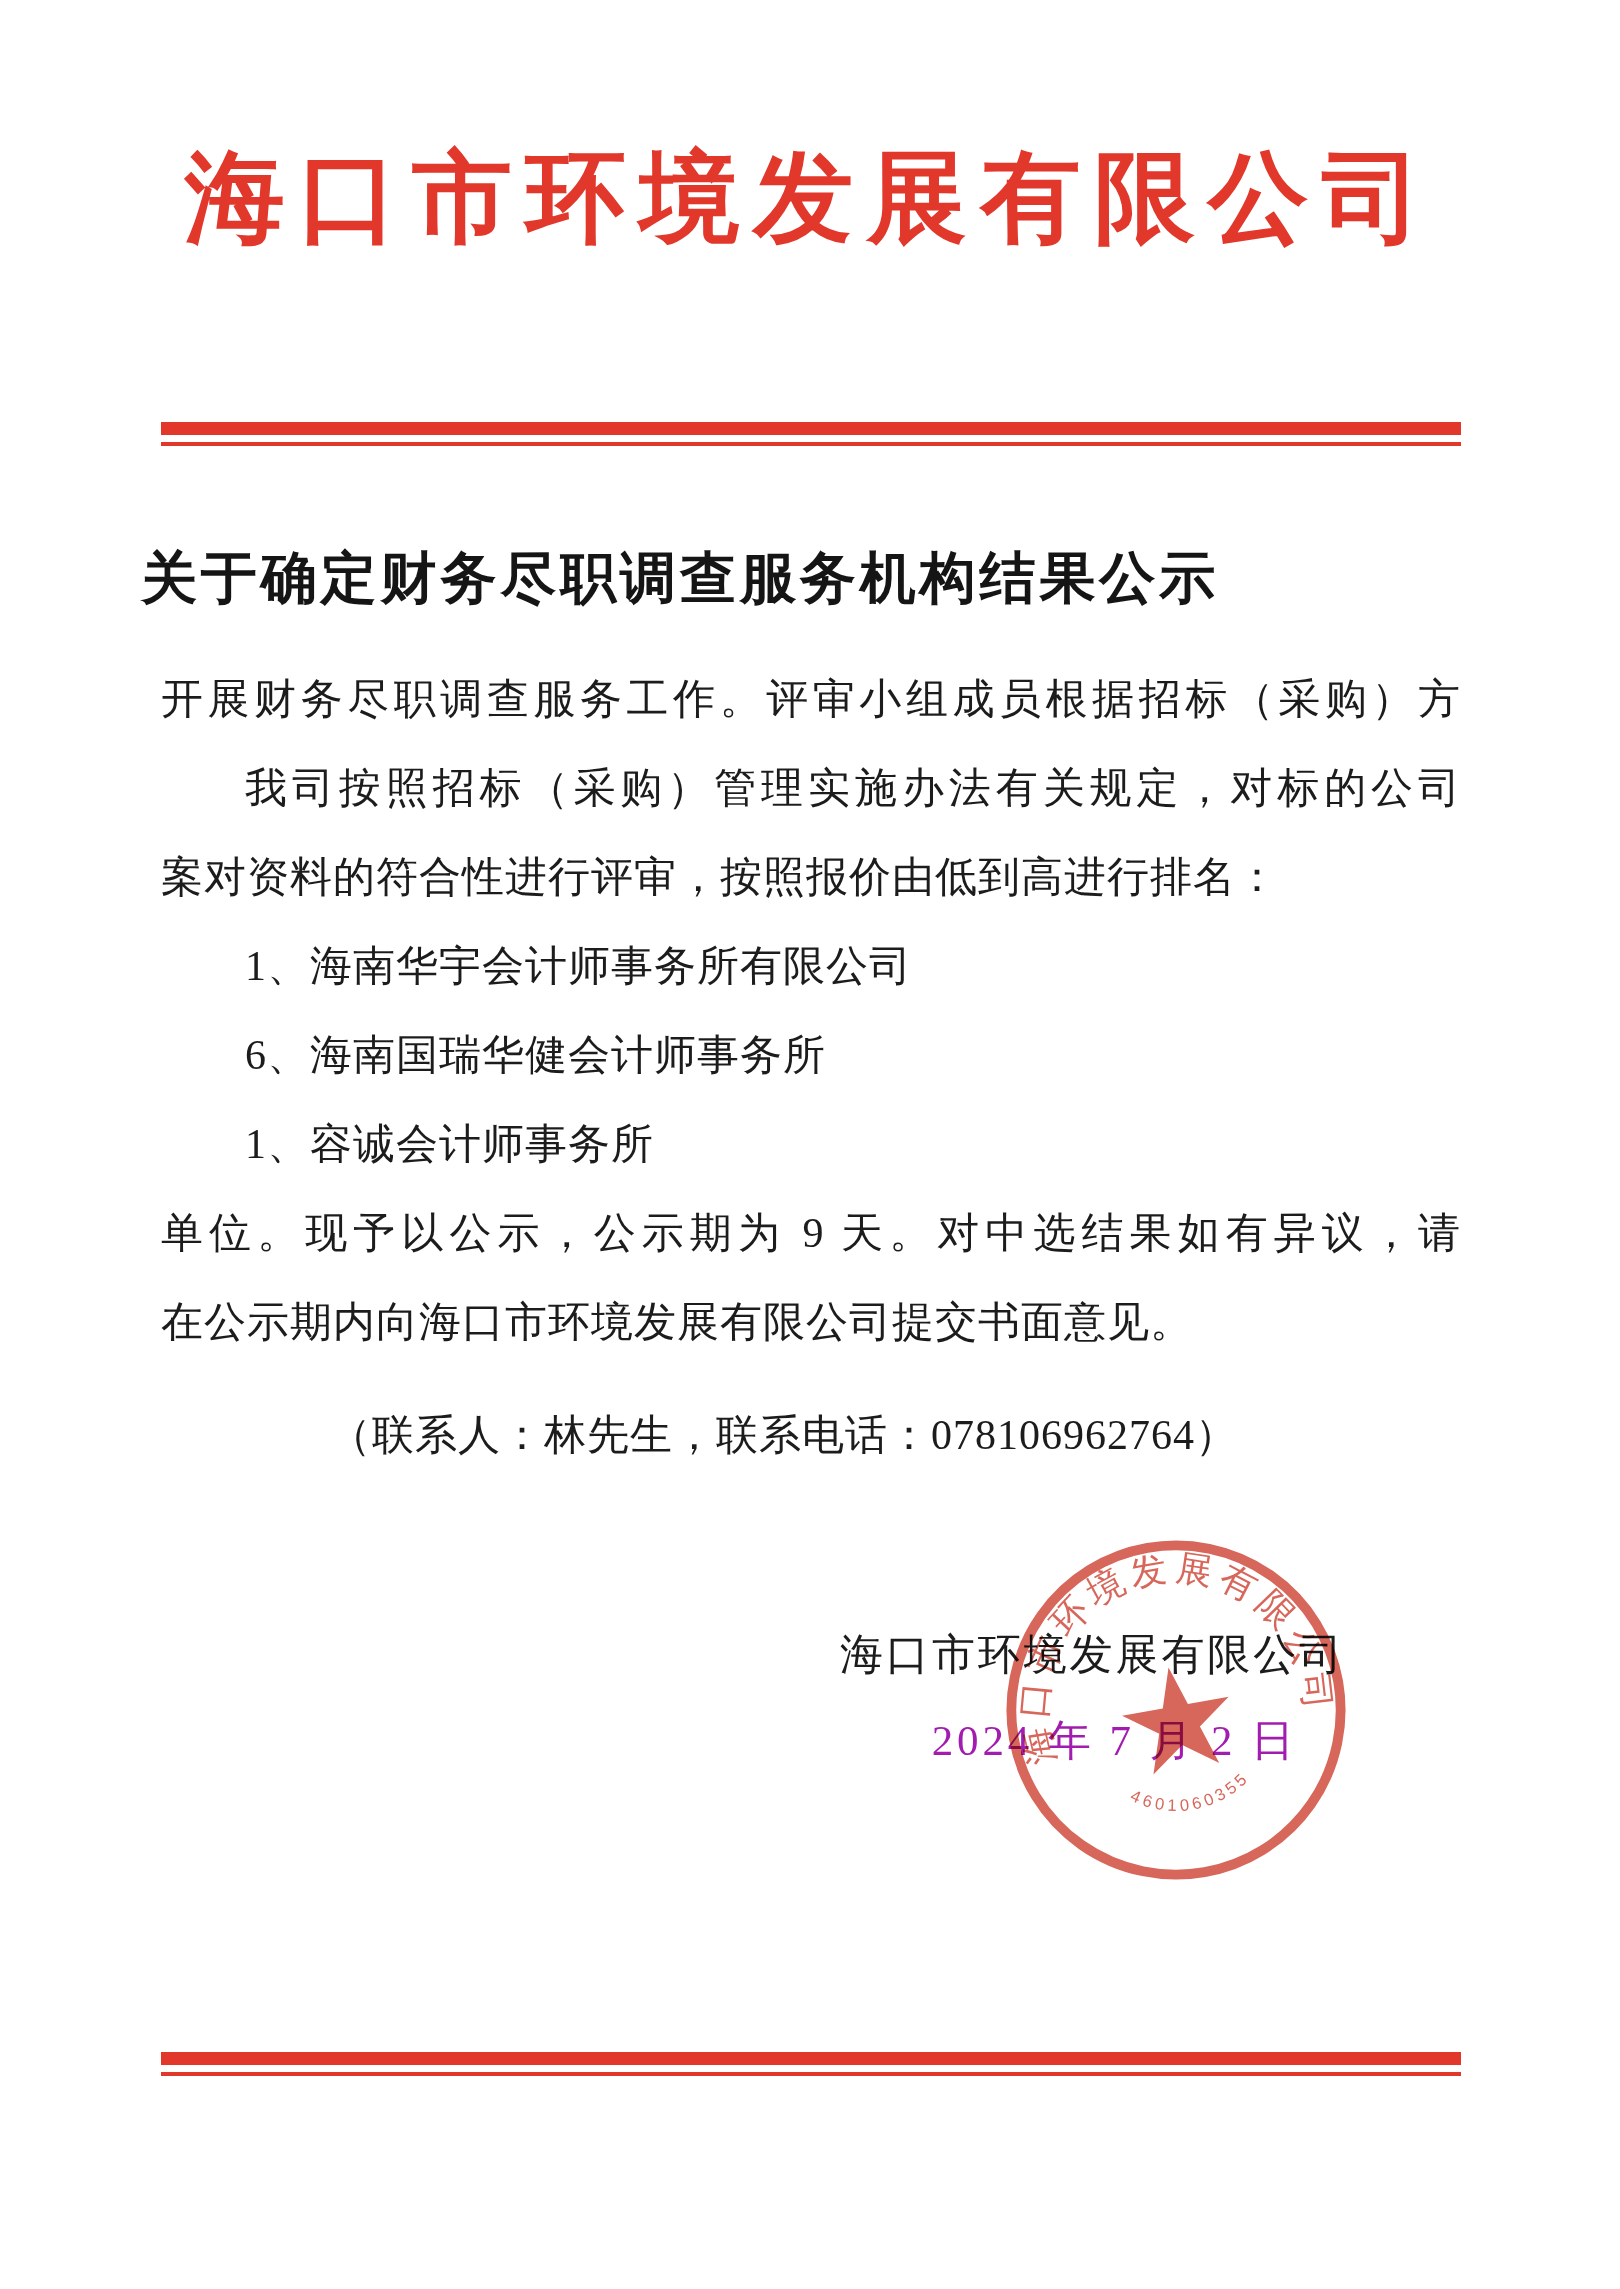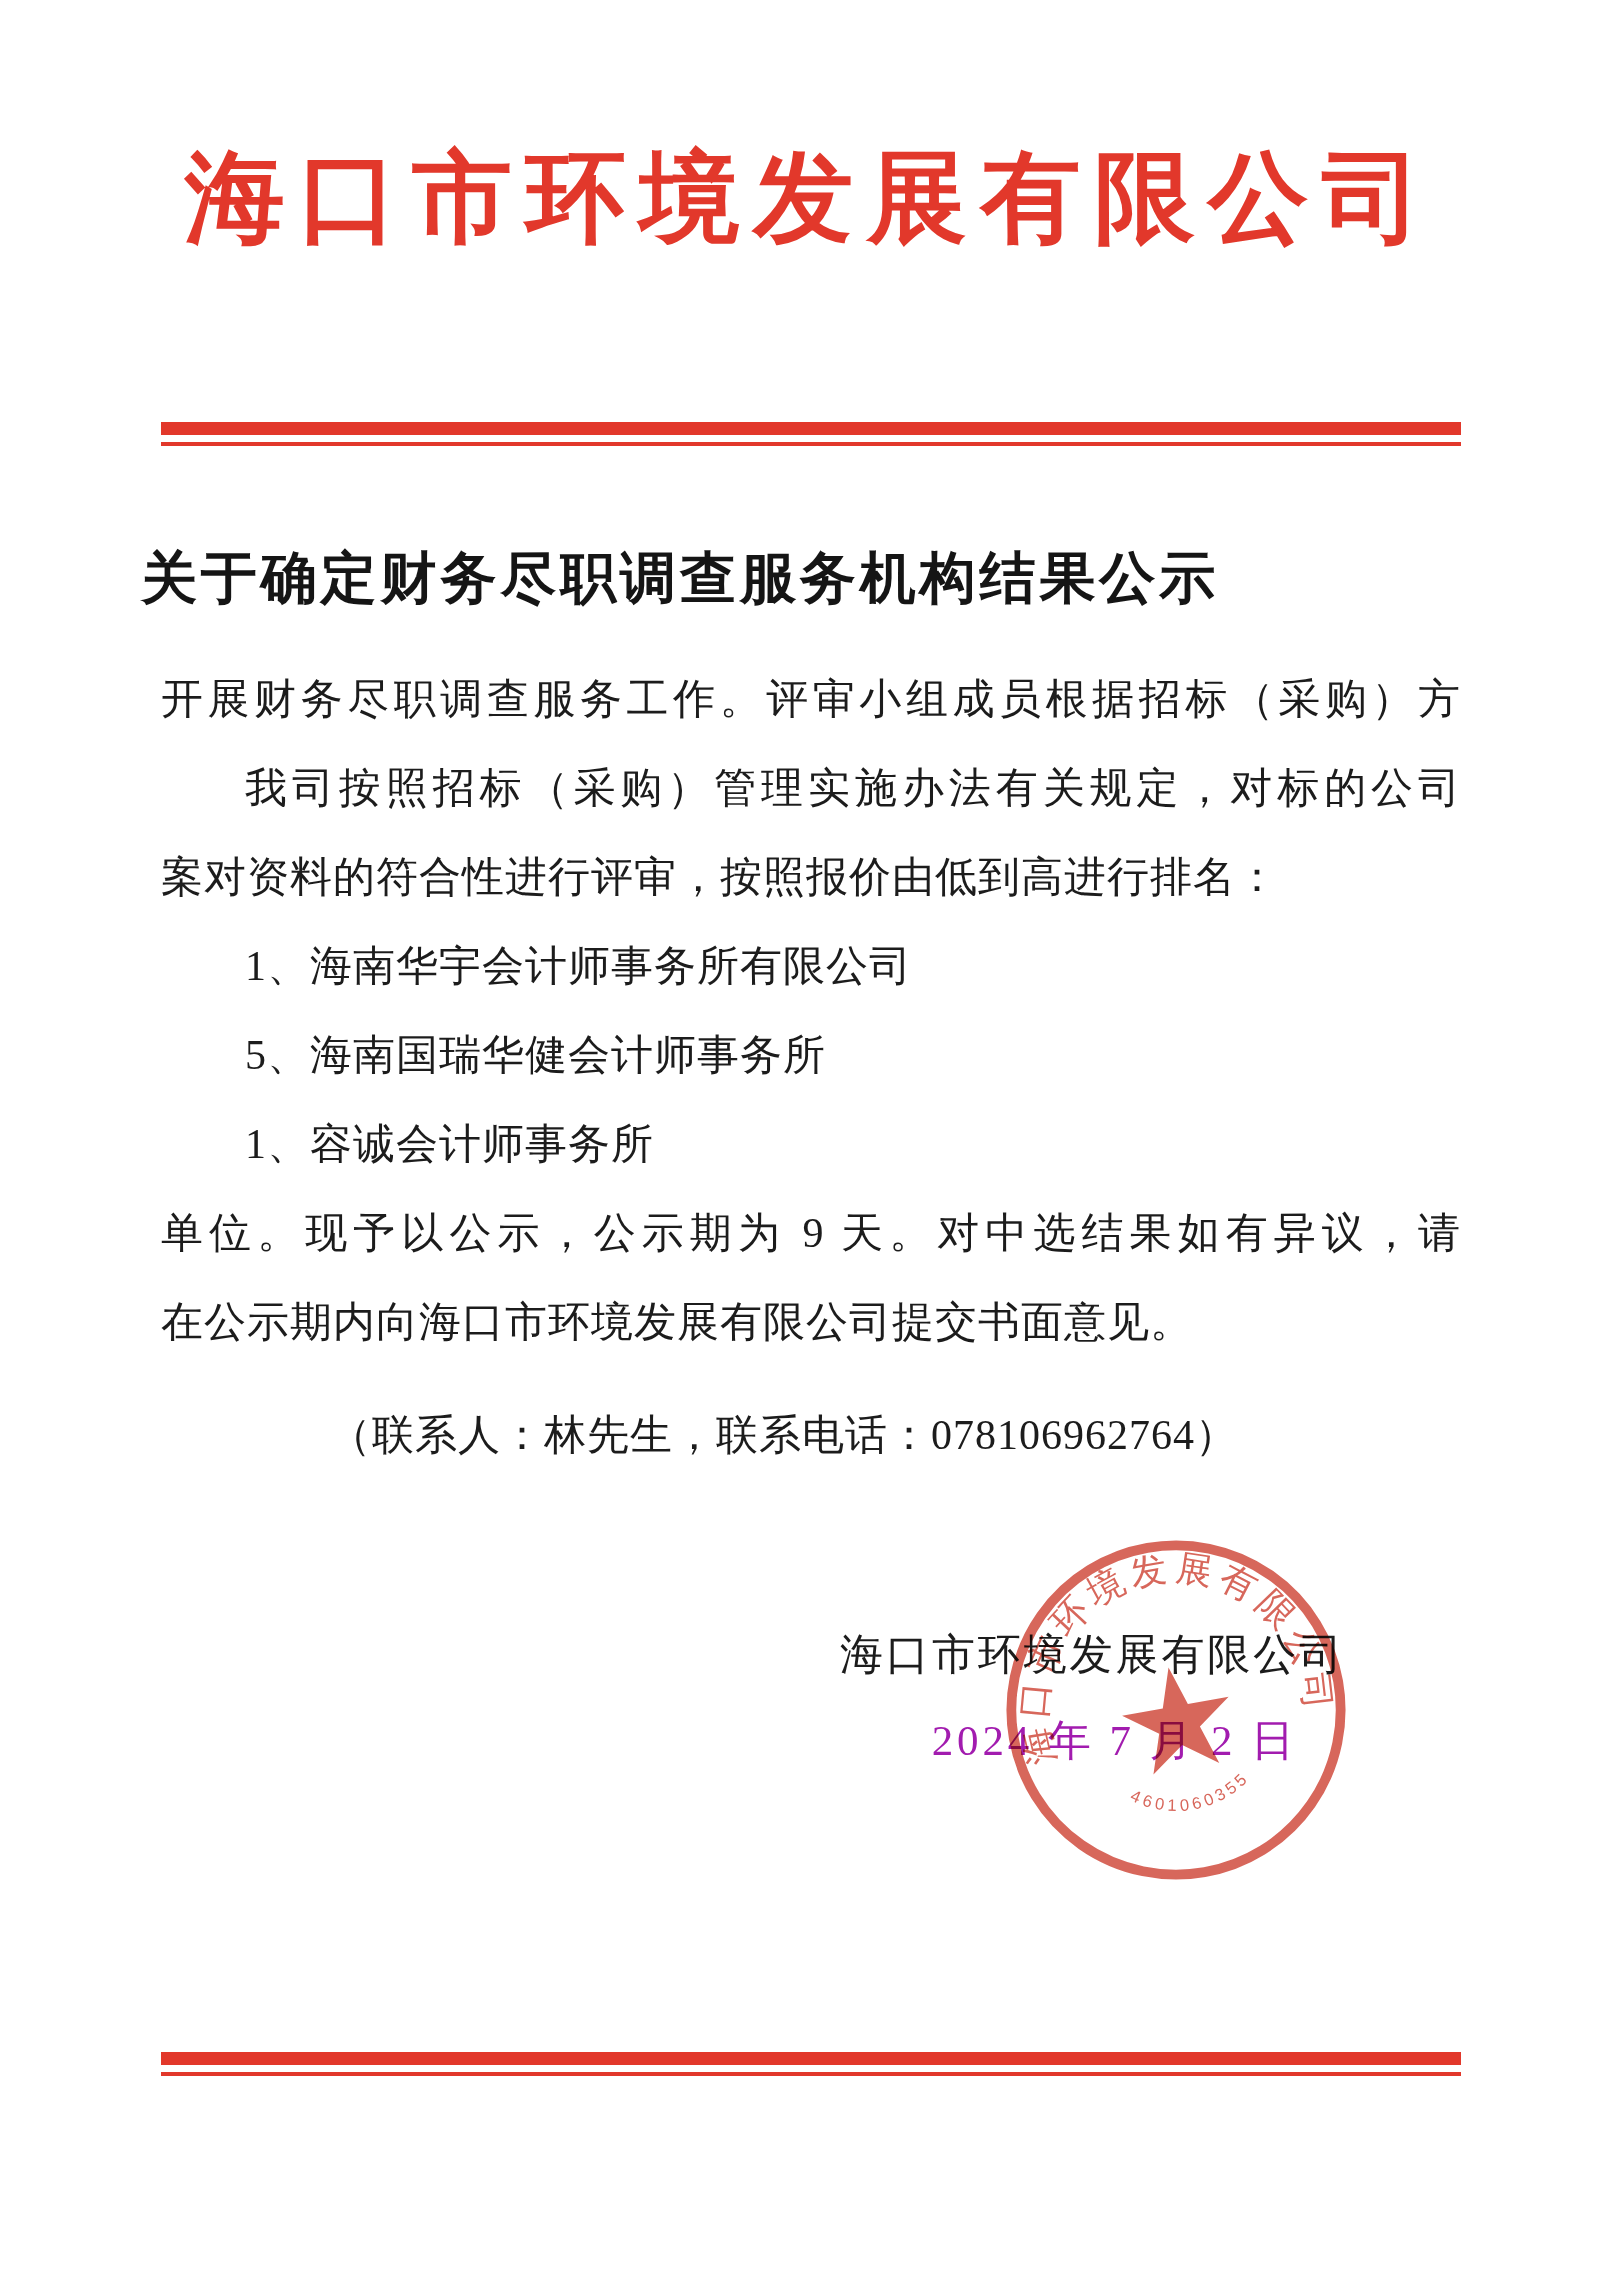--- a/index.html
+++ b/index.html
@@ -88,21 +88,21 @@
     <div class="thin"></div>
   </div>
 
   <div class="doc-title">关于确定财务尽职调查服务机构结果公示</div>
 
   <div class="body-block">
     <div class="bline full">开展财务尽职调查服务工作。评审小组成员根据招标（采购）方</div>
     <div class="bline full indent">我司按照招标（采购）管理实施办法有关规定，对标的公司</div>
     <div class="bline">案对资料的符合性进行评审，按照报价由低到高进行排名：</div>
     <div class="bline indent">1、海南华宇会计师事务所有限公司</div>
-    <div class="bline indent">5、海南国瑞华健会计师事务所</div>
+    <div class="bline indent">6、海南国瑞华健会计师事务所</div>
     <div class="bline indent">1、容诚会计师事务所</div>
     <div class="bline full">单位。现予以公示，公示期为 9 天。对中选结果如有异议，请</div>
     <div class="bline">在公示期内向海口市环境发展有限公司提交书面意见。</div>
     <div class="contact-line">（联系人：林先生，联系电话：078106962764）</div>
   </div>
 
   <div class="sig-company">海口市环境发展有限公司</div>
   <div class="sig-date">2024 年 7 月 2 日</div>
 
   <div class="seal">

